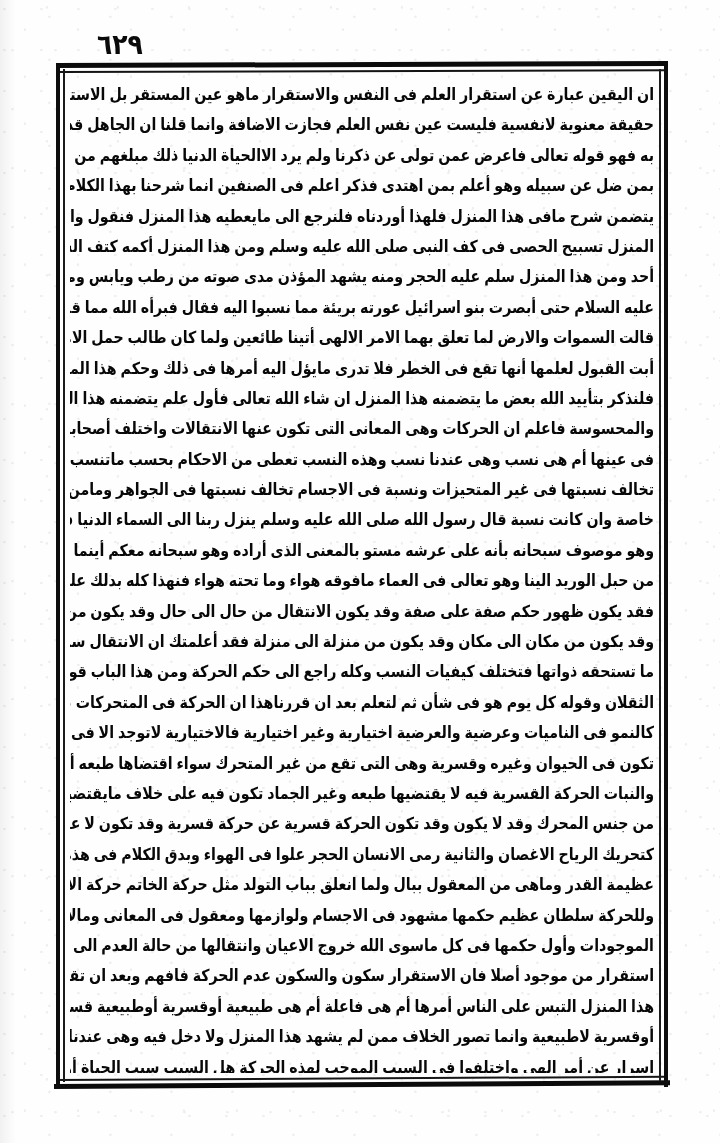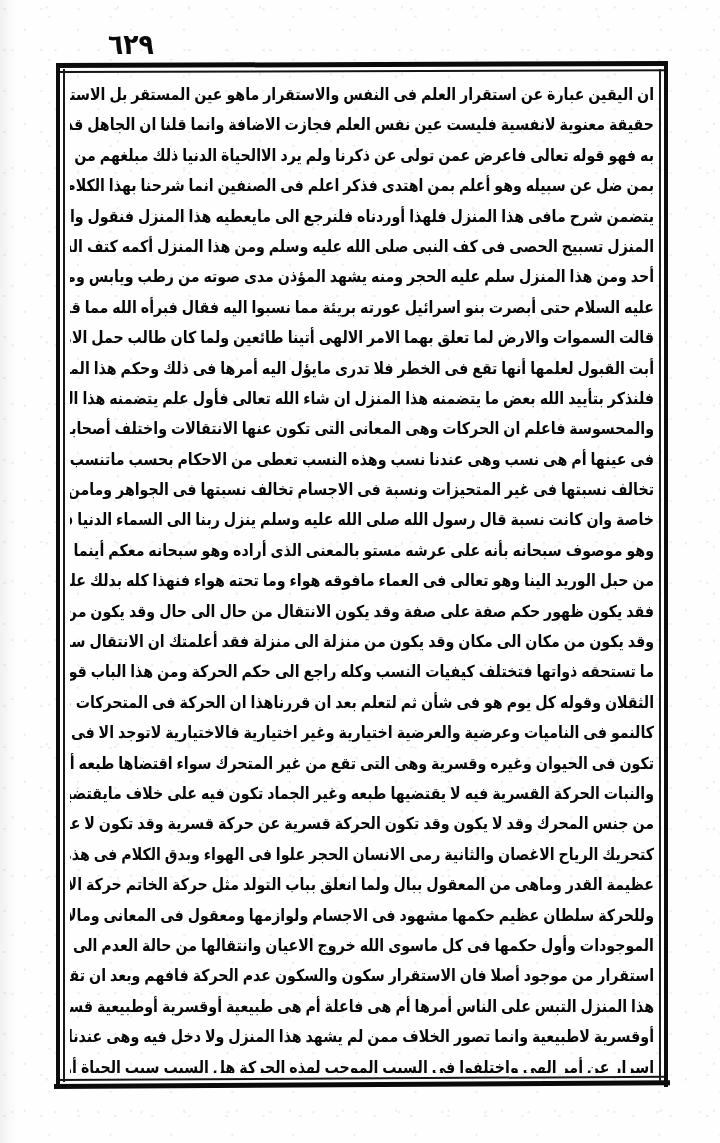--- a/index.html
+++ b/index.html
@@ -35,21 +35,21 @@
       radial-gradient(circle at 81% 39%, #000 0 1px, transparent 1.6px),
       radial-gradient(circle at 29% 85%, #000 0 1px, transparent 1.6px),
       radial-gradient(circle at 66% 11%, #000 0 1px, transparent 1.6px);
     background-size: 37px 41px, 53px 47px, 61px 43px, 43px 59px, 71px 67px;
   }
 
   
   .folio-line {
     position: absolute;
     top: 28px;
-    left: 11px;
+    left: 0;
     right: 0;
     height: 34px;
   }
   .folio-number {
     position: absolute;
     left: 97px;
     top: 0;
     font-family: "DejaVu Sans", sans-serif;
     font-size: 25px;
     font-weight: 700;

